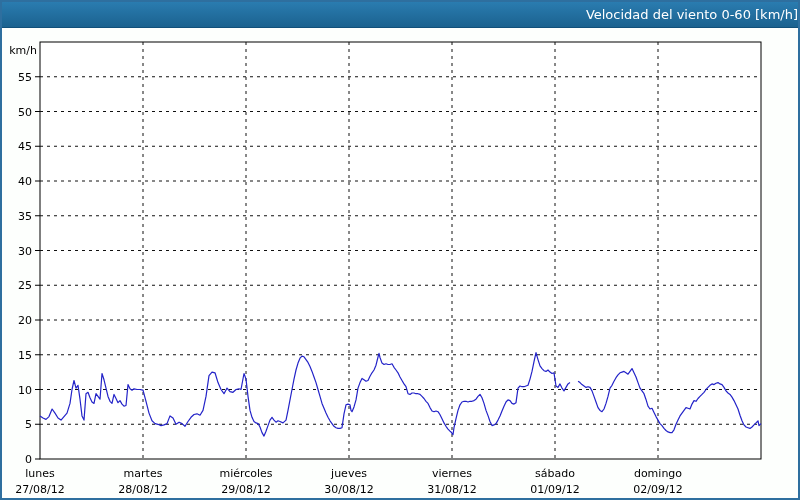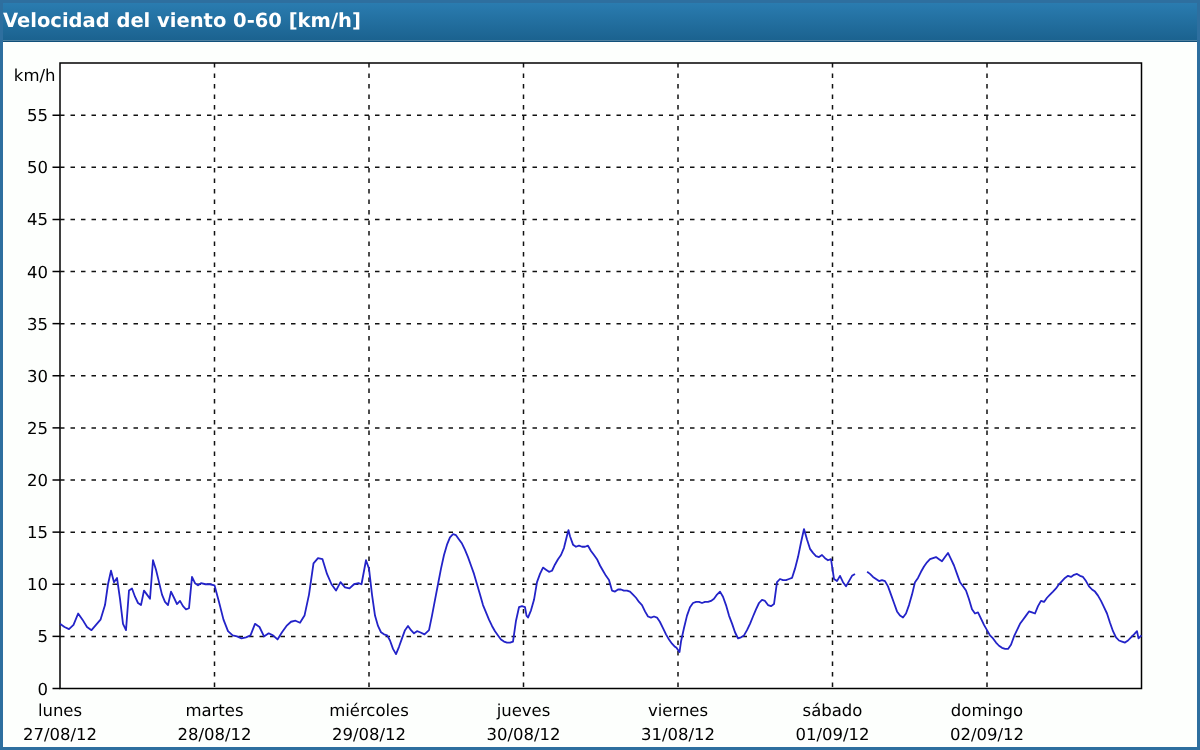--- a/index.html
+++ b/index.html
@@ -2,24 +2,24 @@
 <html><head>
 <meta charset="utf-8">
 <style>
   html,body{margin:0;padding:0;background:#ffffff;}
   .window{
     position:relative;width:800px;height:500px;box-sizing:border-box;
     border:2px solid #2e6f9f;background:#fdfffd;overflow:hidden;
     font-family:"DejaVu Sans","Liberation Sans",sans-serif;
   }
   .titlebar{
-    height:25px;line-height:25px;text-align:left;
+    height:25px;line-height:25px;text-align:right;
     background:linear-gradient(#2a7cb0,#1b628f);
     border-bottom:1px solid #11507a;
-    color:#ffffff;font-size:13px;font-weight:bold;
+    color:#ffffff;font-size:13px;font-weight:normal;
   }
   svg{display:block;}
   .tick-label{font-size:11px;fill:#000000;}
   .unit-label{font-size:11px;fill:#000000;}
   .day-label{font-size:11px;fill:#000000;}
 </style>
 </head>
 <body>
 
 <div class="window">

